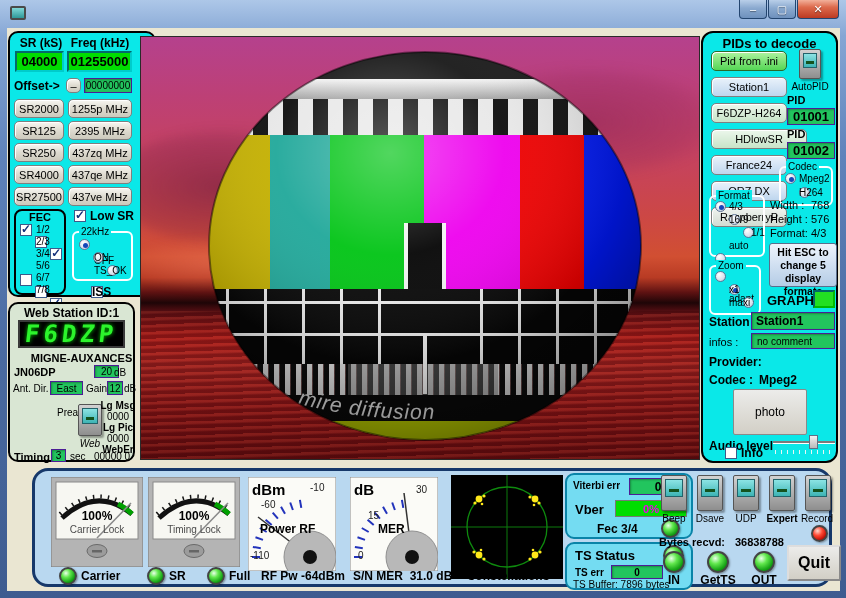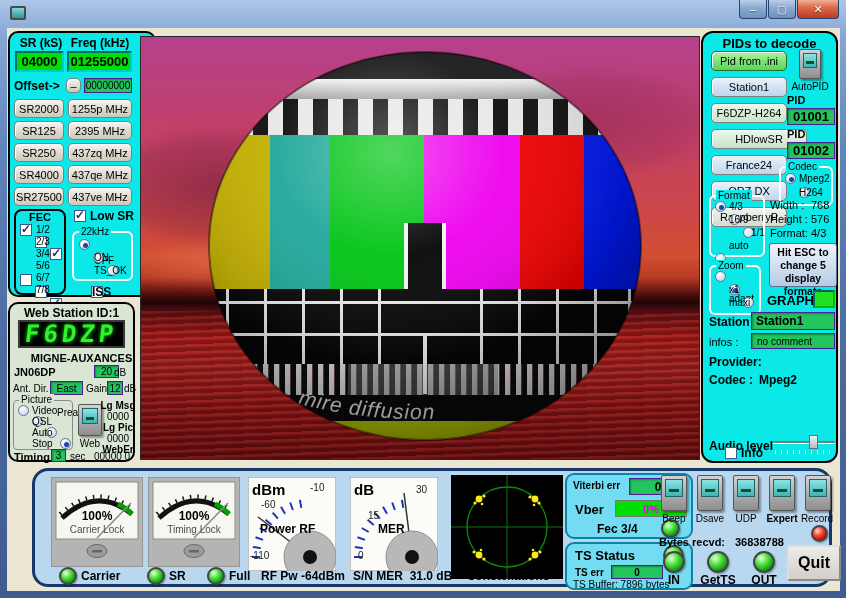--- a/index.html
+++ b/index.html
@@ -144,35 +144,24 @@
       <div class="p b" style="left:4px;top:62px;font-size:11px;">JN06DP</div>
       <span class="p f10" style="left:47px;top:63px;margin-top:40px;">Preamp</span>
       <div class="p field f10" style="left:84px;top:61px;width:25px;height:13px;">20</div>
       <span class="p f10" style="left:104px;top:63px;">dB</span>
       <span class="p f10" style="left:3px;top:79px;">Ant. Dir.</span>
       <div class="p field f10" style="left:40px;top:77px;width:33px;height:14px;">East</div>
       <span class="p f10" style="left:76px;top:79px;">Gain</span>
       <div class="p field f10" style="left:97px;top:77px;width:16px;height:14px;">12</div>
       <span class="p f10" style="left:114px;top:79px;">dB</span>
 
-      <div class="p gybox" style="left:3px;top:96px;width:60px;height:50px;">
-        <div class="boxlab" style="background:#d9e6d3;">Picture</div>
-        <span class="radio p" style="left:4px;top:4px;"></span>
-        <span class="p f10" style="left:18px;top:4px;">Video</span>
-        <span class="radio p" style="left:4px;top:15px;"></span>
-        <span class="p f10" style="left:18px;top:15px;">QSL</span>
-        <span class="radio p" style="left:4px;top:26px;"></span>
-        <span class="p f10" style="left:18px;top:26px;">Auto</span>
-        <span class="radio p on" style="left:4px;top:37px;"></span>
-        <span class="p f10" style="left:18px;top:37px;">Stop</span>
-      </div>
       <div class="p tswitch" style="left:68px;top:100px;width:24px;height:32px;">
           <div class="scr"></div>
         </div>
-      <div class="p f10 ctr" style="left:64px;top:134px;width:32px;">Web</div>
+      <div class="p f10 ctr" style="left:64px;top:134px;width:32px;font-style:italic;">Web</div>
       <div class="p b f10 ctr" style="left:90px;top:96px;width:36px;">Lg Msg</div>
       <div class="p f10 ctr" style="left:90px;top:107px;width:36px;">0000</div>
       <div class="p b f10 ctr" style="left:90px;top:118px;width:36px;">Lg Pic</div>
       <div class="p f10 ctr" style="left:90px;top:129px;width:36px;">0000</div>
       <div class="p b f10 ctr" style="left:90px;top:140px;width:36px;">WebEr</div>
       <span class="p b" style="left:4px;top:147px;font-size:11px;">Timing</span>
       <div class="p field f10" style="left:41px;top:145px;width:15px;height:13px;">3</div>
       <span class="p f10" style="left:60px;top:147px;">sec</span>
       <span class="p f10" style="left:84px;top:147px;">00000 0</span>
     </div>
@@ -315,20 +304,21 @@
       <span class="p b f13" style="left:64px;top:260px;">GRAPH</span>
       <div class="p" style="left:110px;top:257px;width:22px;height:18px;background:#22e022;border:2px solid;border-color:#066 #0b0 #0b0 #066;"></div>
 
       <span class="p b f12" style="left:6px;top:282px;">Station</span>
       <div class="p field b f12" style="left:48px;top:279px;width:84px;height:18px;justify-content:flex-start;padding-left:4px;">Station1</div>
       <span class="p f11" style="left:6px;top:303px;">infos :</span>
       <div class="p field f10" style="left:48px;top:300px;width:84px;height:16px;justify-content:flex-start;padding-left:5px;">no comment</div>
       <span class="p b f12" style="left:6px;top:322px;">Provider:</span>
       <span class="p b f12" style="left:6px;top:340px;">Codec :</span>
       <span class="p b f12" style="left:56px;top:340px;">Mpeg2</span>
+      <div class="p graybtn f12" style="left:30px;top:356px;width:74px;height:46px;">photo</div>
 
       <span class="p b f12" style="left:6px;top:406px;">Audio level</span>
       <div class="p" style="left:70px;top:402px;width:62px;height:20px;">
         <div class="slider-track"></div>
         <div class="slider-thumb" style="left:36px;"></div>
         <div class="slider-ticks"></div>
       </div>
       <span class="cb p" style="left:22px;top:414px;"></span>
       <span class="p b f12" style="left:38px;top:413px;">Info</span>
     </div>

